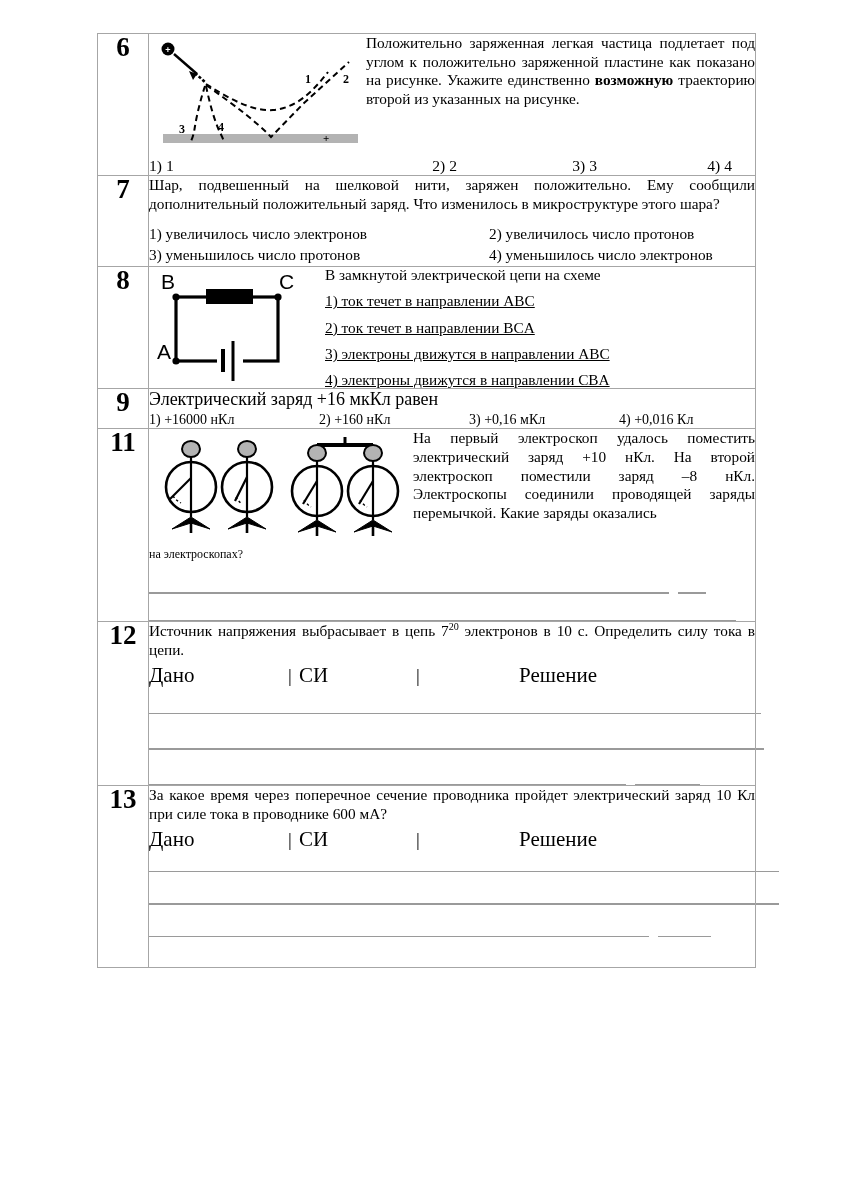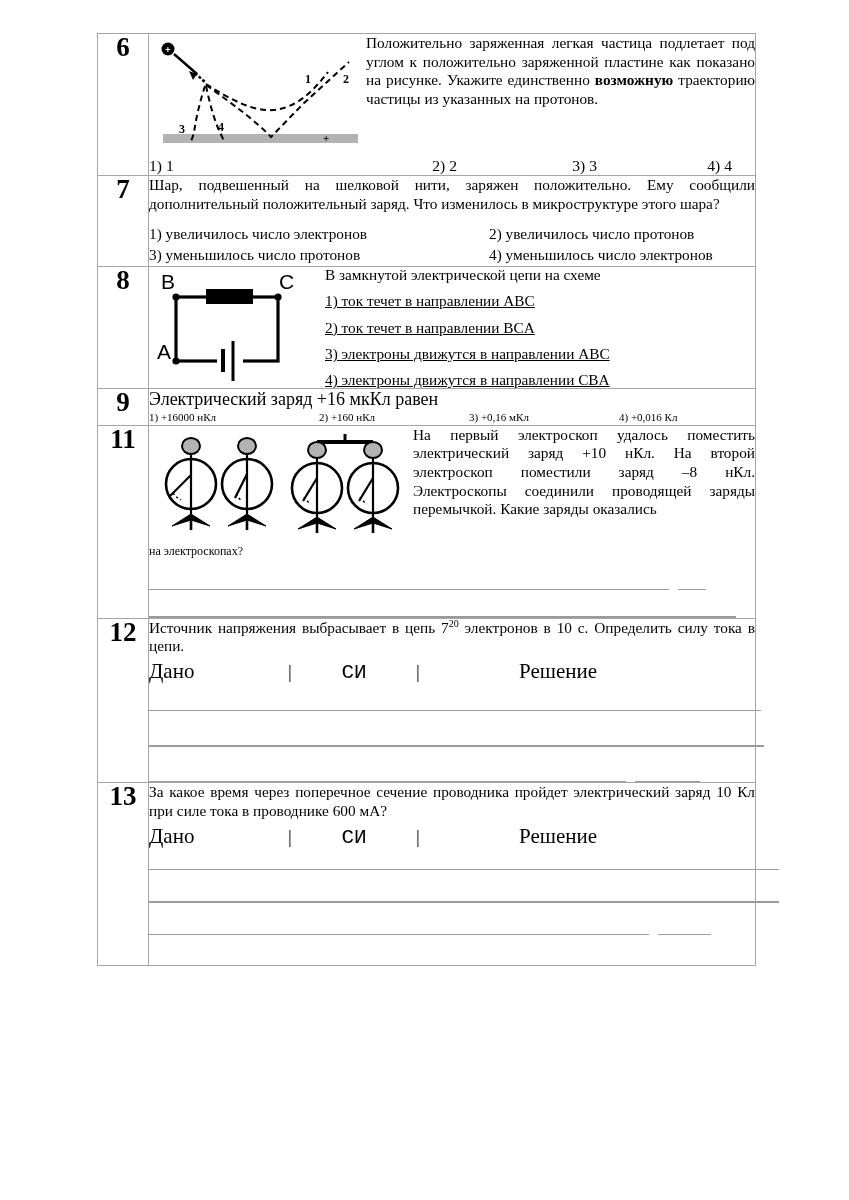--- a/index.html
+++ b/index.html
@@ -64,21 +64,21 @@
   .q7opts .optrow span:first-child{width:340px;}
 
   
   .q8fig{float:left;width:166px;height:115px;margin:4px 6px 0 2px;}
   .q8txt{overflow:hidden;padding-left:2px;}
   .q8txt .line{font-size:15.3px;line-height:1.0;}
   .q8txt .o{font-size:15.3px;line-height:1.0;margin-top:11px;text-decoration:underline;}
 
   
   .tight{font-size:18px;line-height:1.18;}
-  .row4{display:flex;font-size:11px;line-height:1.25;margin-top:1px;}
+  .row4{display:flex;font-size:14px;line-height:1.25;margin-top:1px;}
 
   
   .q11fig{float:left;width:250px;height:110px;margin:6px 6px 0 8px;}
   .q11txt{overflow:hidden;}
   .q11tail{clear:both;font-size:12px;padding-top:2px;}
 
   
   .ansline{height:1.5px;background:#9a9a9a;margin:0;}
   .lnbox{padding-top:4px;}
   .lngap{height:26px;}
@@ -88,21 +88,21 @@
   .splitline .b{height:1.5px;background:#9a9a9a;}
 
   
   .dano{
     display:flex;align-items:baseline;
     font-size:21px;line-height:1.1;
     margin-top:4px;margin-bottom:2px;
   }
   .dano .d1{width:132px;}
   .dano .bar{width:18px;text-align:center;font-size:19px;}
-  .dano .d2{width:110px;text-align:center;font-family:Liberation Mono, monospace;}
+  .dano .d2{width:110px;}
   .dano .d3{margin-left:92px;}
 
   svg{display:block;}
 </style>
 </head>
 <body>
 
 <div class="page">
 
   <table class="qtable">
@@ -131,21 +131,21 @@
               <path d="M52,48 C48,60 44,76 42,88 C41,95 40,99 38,103" fill="none" stroke="#000" stroke-width="2" stroke-dasharray="6,4"></path>
 
               <path d="M53,48 C56,62 60,78 65,90 C68,97 70,100 71,104" fill="none" stroke="#000" stroke-width="2" stroke-dasharray="6,4"></path>
               <text x="152" y="45" font-family="Liberation Serif, serif" font-size="12" font-weight="bold">1</text>
               <text x="190" y="45" font-family="Liberation Serif, serif" font-size="12" font-weight="bold">2</text>
               <text x="26" y="95" font-family="Liberation Serif, serif" font-size="12" font-weight="bold">3</text>
               <text x="65" y="93" font-family="Liberation Serif, serif" font-size="12" font-weight="bold">4</text>
             </svg>
           </div>
           <div class="qtext">
-            <span>Положительно заряженная легкая частица подлетает под углом к положительно заряженной пластине как показано на рисунке. Укажите единственно </span><span class="bold">возможную</span><span> траекторию частицы из указанных на протонов.</span>
+            <span>Положительно заряженная легкая частица подлетает под углом к положительно заряженной пластине как показано на рисунке. Укажите единственно </span><span class="bold">возможную</span><span> траекторию второй из указанных на рисунке.</span>
           </div>
           <div class="q6ans">
             <span>1)  1</span>
             <span>2) 2</span>
             <span>3) 3</span>
             <span>4) 4</span>
           </div>
         </div>
       </td>
     </tr>

